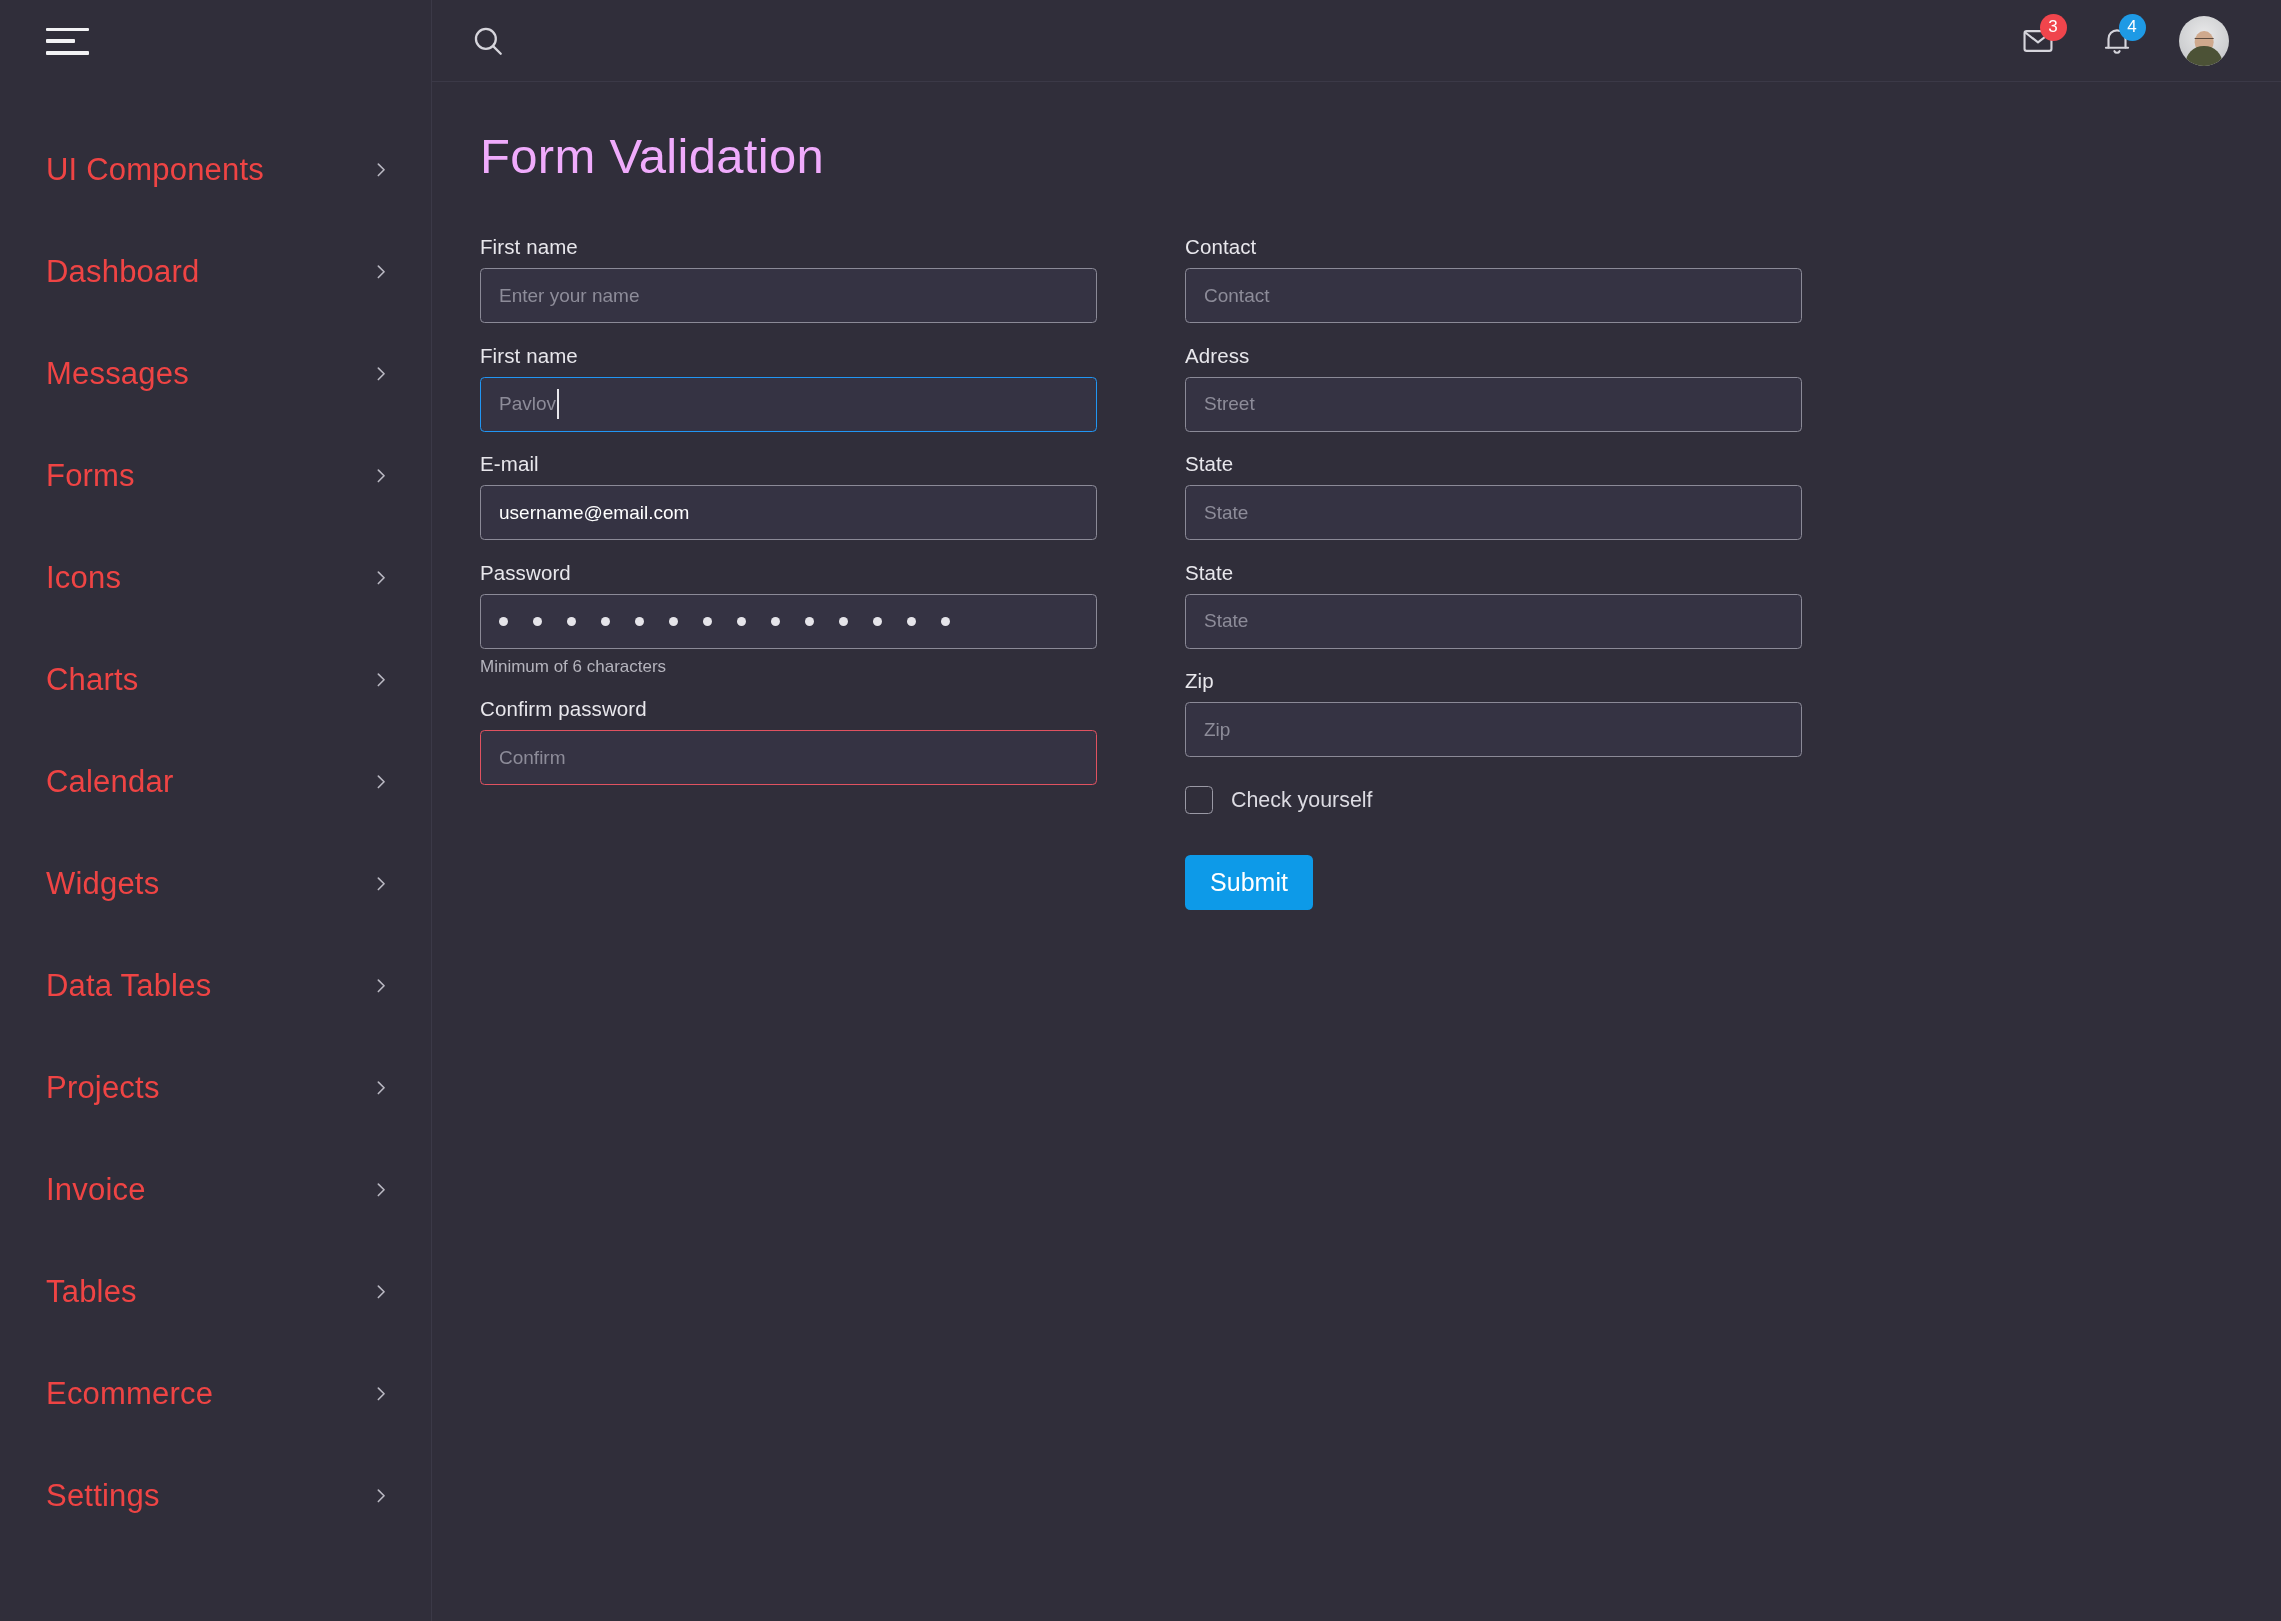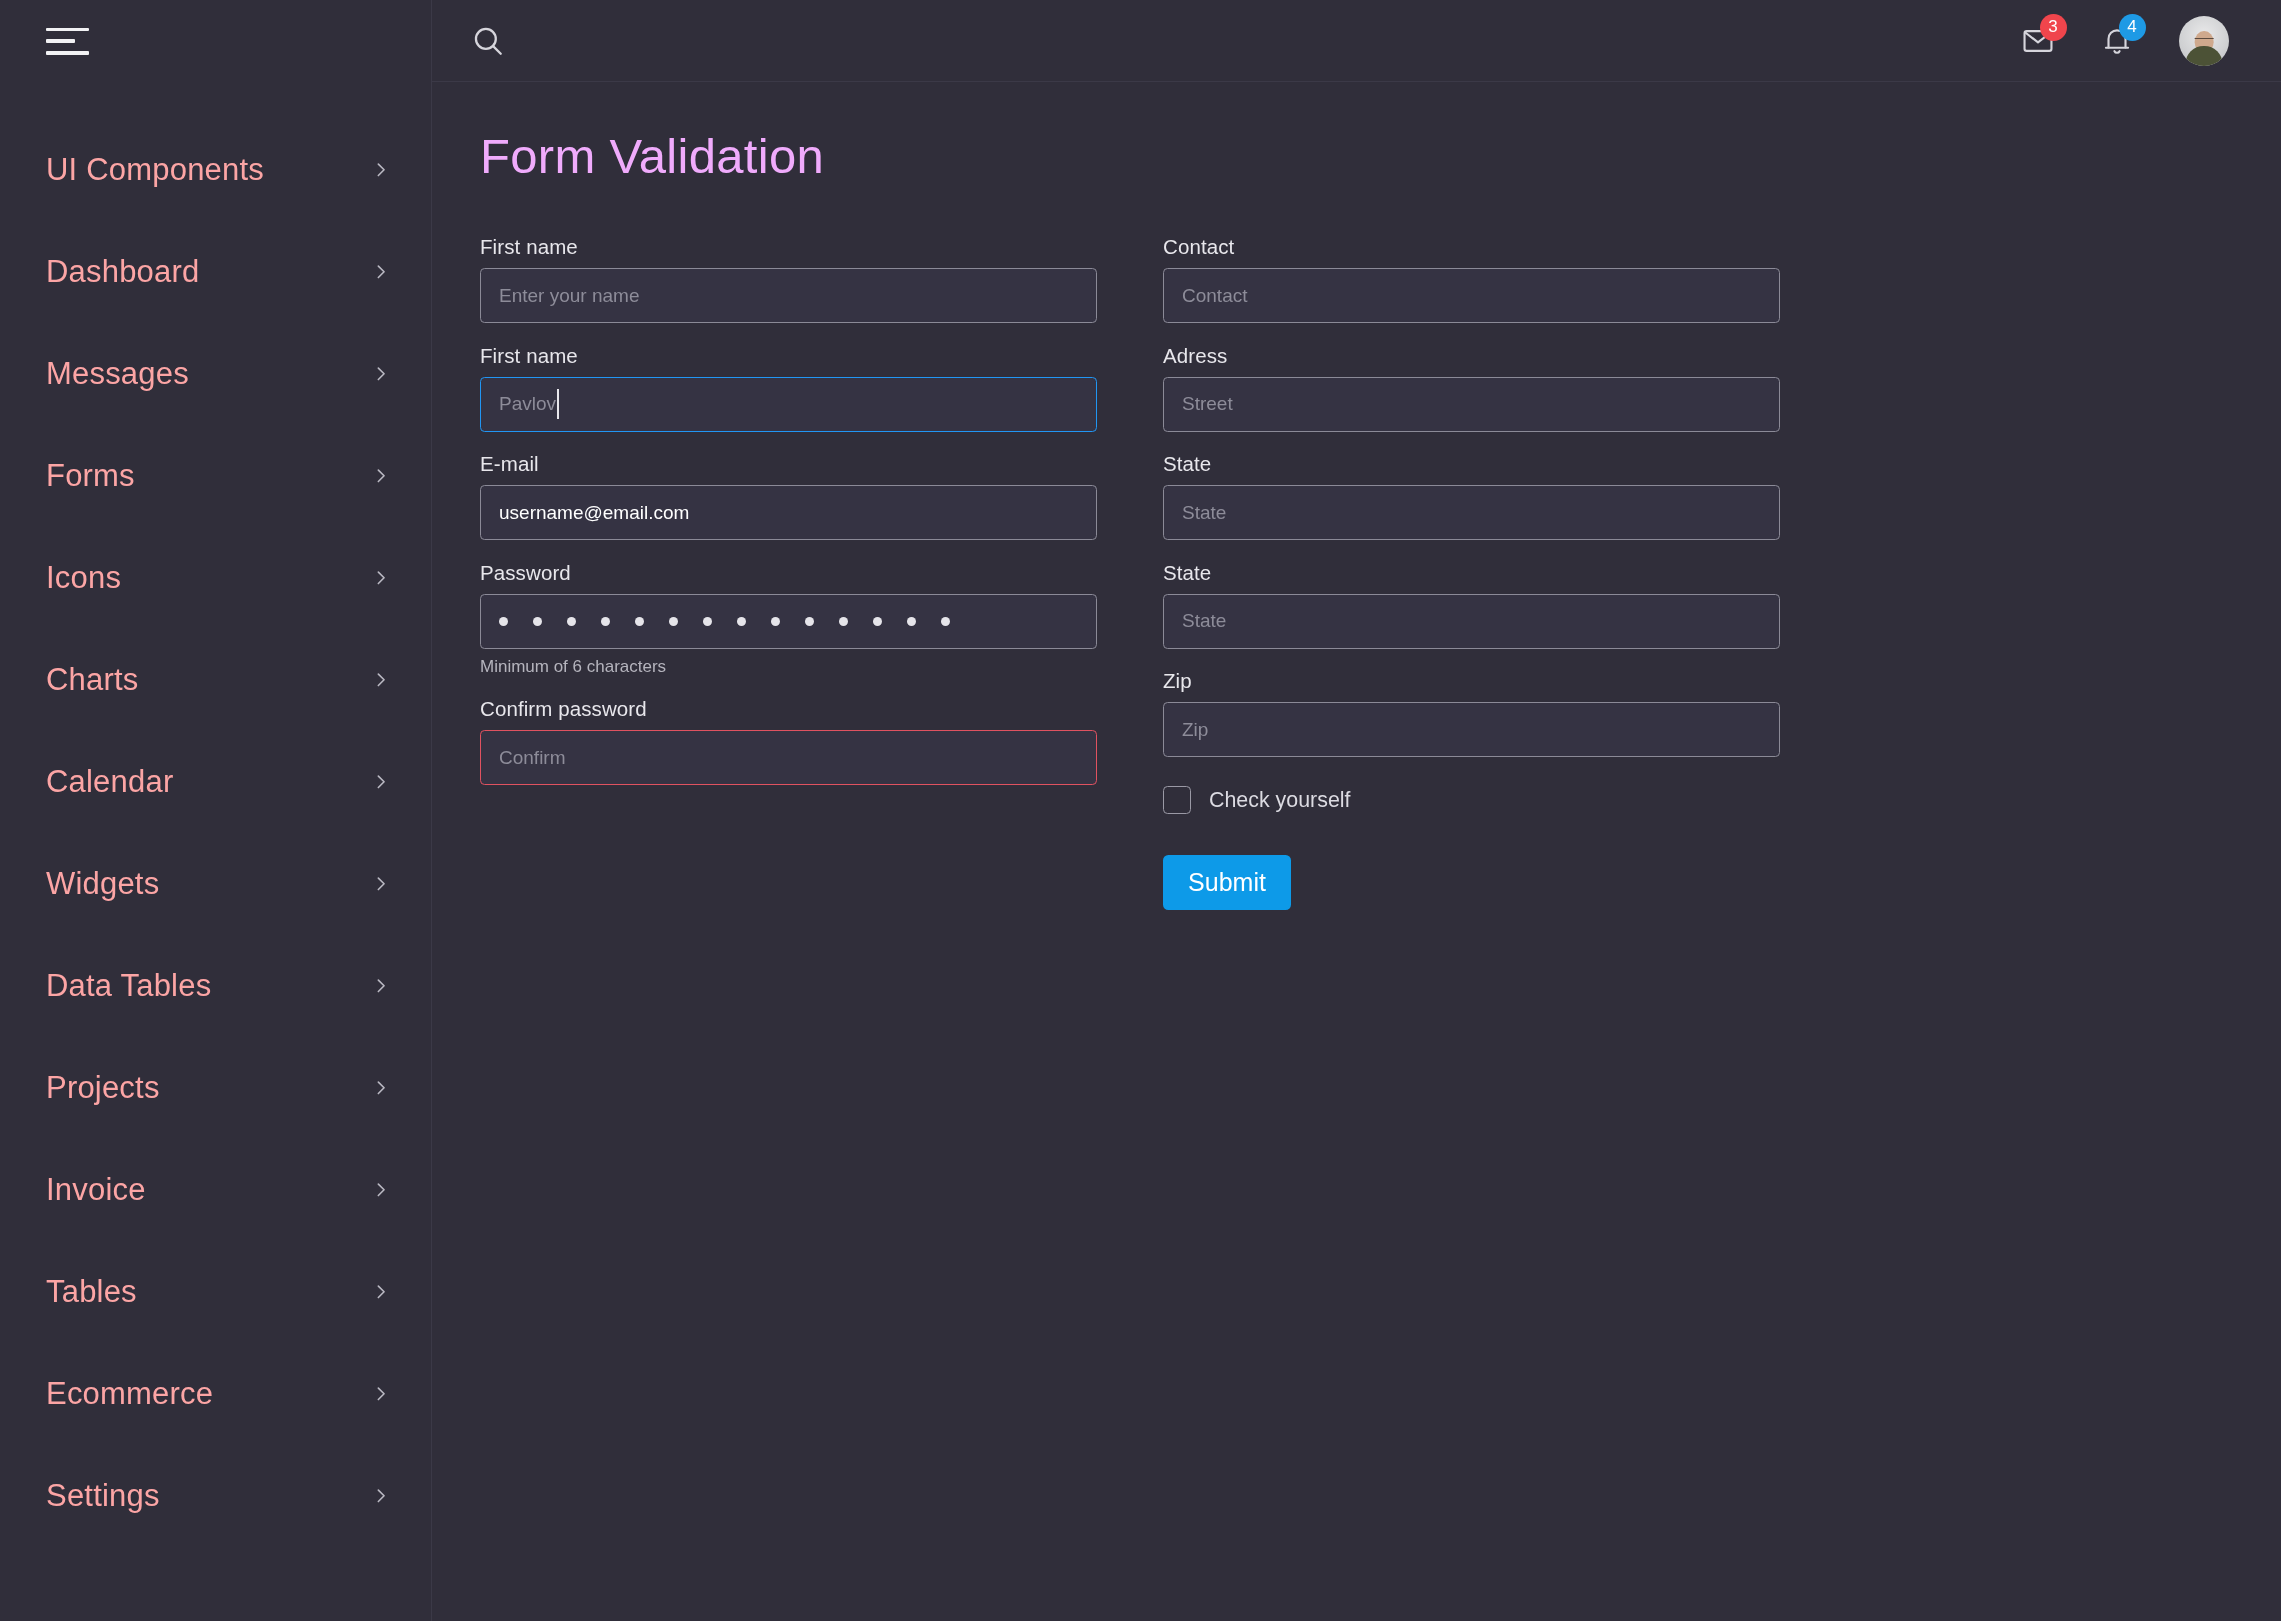--- a/index.html
+++ b/index.html
@@ -27,21 +27,21 @@
   .hamburger span { display: block; height: 3.6px; background: #f2f2f4; border-radius: 0.9px; }
   .hamburger span:nth-child(1) { width: 43px; }
   .hamburger span:nth-child(2) { width: 28.5px; }
   .hamburger span:nth-child(3) { width: 43px; }
 
   .nav { margin-top: 37px; }
   .nav-item {
     height: 102px; display: flex; align-items: center;
     padding: 0 40px 0 46px; cursor: pointer;
   }
-  .nav-label { color: #fca5a5; font-size: 31px; font-weight: 400; letter-spacing: 0.2px; }
+  .nav-label { color: #ef4444; font-size: 31px; font-weight: 400; letter-spacing: 0.2px; }
   .nav-chev { margin-left: auto; color: #b9b8c2; }
   .nav-chev svg { display: block; }
 
   
   .main { flex: 1 1 auto; display: flex; flex-direction: column; background: #302e3a; }
 
   .topbar {
     height: 82px; flex: 0 0 82px;
     border-bottom: 0.9px solid #3b3947;
     display: flex; align-items: center;
@@ -71,21 +71,21 @@
      width:18.7px; height:4.5px; border-top:1.8px solid #5a4a3f; }
   .avatar .body { position:absolute; left:50%; bottom:-1.8px; transform:translateX(-50%);
      width:37px; height:21.4px; background:#4c5236; border-radius:18px 18px 0 0; }
 
   .content { flex: 1 1 auto; padding: 46px 53px 0 48px; overflow: hidden; }
   .page-title {
     color: #f0abfc; font-size: 49px; font-weight: 400;
     letter-spacing: 0.3px; margin-bottom: 51px;
   }
 
-  .form-grid { display: flex; gap: 66px; }
+  .form-grid { display: flex; gap: 88px; }
   .col { width: 617px; }
 
   .field { margin-bottom: 20.5px; }
   .field-label {
     color: #e8e7ec; font-size: 20.5px; font-weight: 400;
     margin-bottom: 9px; display: block; letter-spacing: 0.1px;
   }
   .input {
     width: 617px; height: 55px;
     background: #353343;

